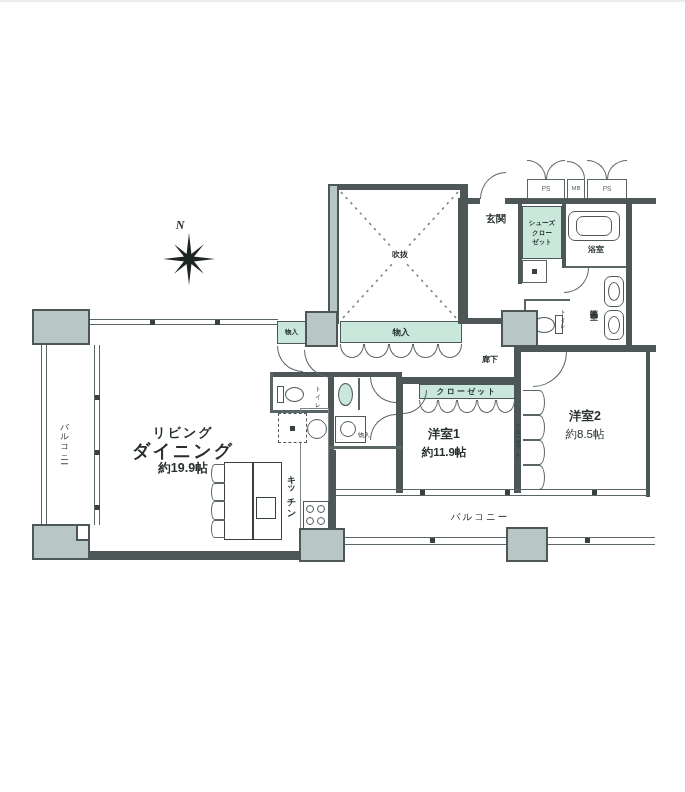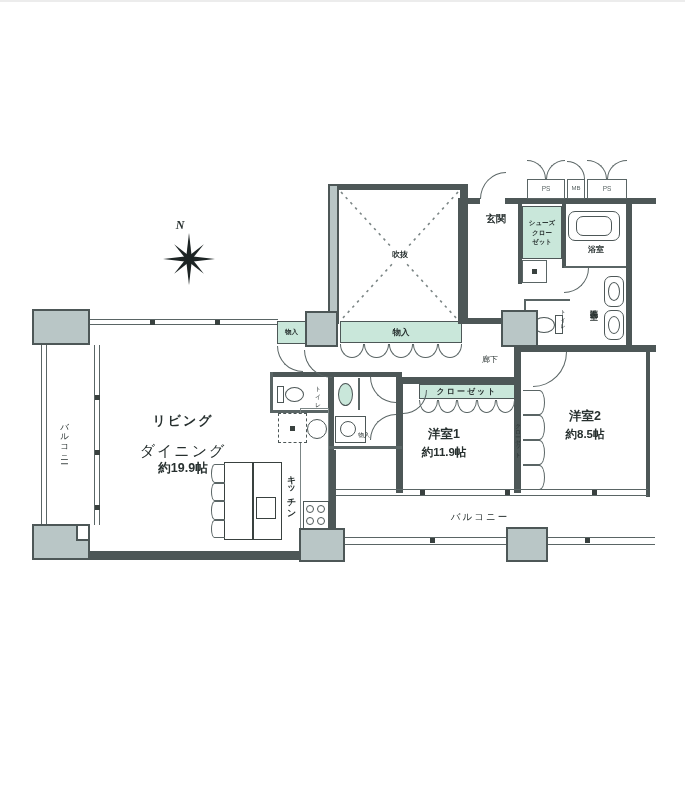--- a/index.html
+++ b/index.html
@@ -125,35 +125,35 @@
   <div class="fix oval" style="left:608px;top:316px;width:12px;height:18px;border-width:1.2px;"></div>
 
   <div class="abs" style="left:524px;top:299px;width:46px;height:2px;background:#5a6565;"></div>
   <div class="abs" style="left:524px;top:299px;width:2px;height:48px;background:#5a6565;"></div>
   <div class="fix" style="left:555px;top:315px;width:8px;height:19px;border-width:1.2px;"></div>
   <div class="fix oval" style="left:533px;top:317px;width:22px;height:16px;border-width:1.4px;"></div>
   <div class="vlbl" style="left:560px;top:303px;width:8px;height:28px;font-size:5.5px;">トイレ</div>
 
   <div class="pillar" style="left:501px;top:310px;width:37px;height:37px;"></div>
   <div class="w" style="left:458px;top:318px;width:45px;height:6px;"></div>
-  <div class="lbl" style="left:477px;top:354px;width:26px;height:12px;font-size:8px;font-weight:normal;">廊下</div>
+  <div class="lbl" style="left:477px;top:354px;width:26px;height:12px;font-size:8px;font-weight:bold;">廊下</div>
 
   <div class="w" style="left:514px;top:345px;width:142px;height:7px;"></div>
   <div class="w" style="left:514px;top:352px;width:7px;height:141px;"></div>
   <div class="w" style="left:646px;top:352px;width:4px;height:145px;"></div>
   <div class="arc arc-br" style="left:533px;top:352px;width:34px;height:35px;"></div>
   <div class="scal-v" style="left:523px;top:390px;width:22px;height:100px;">
     <span></span>
       <span></span>
       <span></span>
       <span></span>
   </div>
   <div class="vlbl" style="left:515px;top:410px;width:8px;height:56px;font-size:5.5px;">クローゼット</div>
   <div class="lbl" style="left:550px;top:409px;width:70px;height:16px;font-size:12.5px;font-weight:bold;">洋室2</div>
-  <div class="lbl" style="left:548px;top:427px;width:74px;height:15px;font-size:11.5px;font-weight:bold;">約8.5帖</div>
+  <div class="lbl" style="left:548px;top:427px;width:74px;height:15px;font-size:11.5px;font-weight:normal;">約8.5帖</div>
 
   <div class="w" style="left:396px;top:377px;width:125px;height:7px;"></div>
   <div class="w" style="left:396px;top:377px;width:7px;height:116px;"></div>
   <div class="grn" style="left:419px;top:384px;width:96px;height:15px;">
     <span style="font-size:8px;font-weight:bold;letter-spacing:2px;">クローゼット</span>
   </div>
   <div class="scal-h" style="left:419px;top:400px;width:96px;height:13px;">
     <span></span>
       <span></span>
       <span></span>
@@ -190,22 +190,22 @@
   <div class="tick" style="left:215px;top:320px;"></div>
   <div class="grn" style="left:277px;top:321px;width:29px;height:23px;">
     <span style="font-size:6.5px;font-weight:bold;">物入</span>
   </div>
   <div class="arc arc-bl" style="left:277px;top:346px;width:26px;height:26px;"></div>
   <div class="pillar" style="left:305px;top:311px;width:33px;height:36px;"></div>
   <div class="arc arc-bl" style="left:304px;top:350px;width:28px;height:28px;"></div>
   <div class="w" style="left:328px;top:450px;width:8px;height:107px;"></div>
   <div class="w" style="left:86px;top:551px;width:224px;height:9px;"></div>
 
-  <div class="lbl" style="left:149px;top:413px;width:68px;height:17px;font-size:13px;font-weight:bold;letter-spacing:2px;">リビング</div>
-  <div class="lbl" style="left:141px;top:443px;width:84px;height:17px;font-size:15px;font-weight:normal;letter-spacing:2px;">ダイニング</div>
+  <div class="lbl" style="left:149px;top:425px;width:68px;height:17px;font-size:13px;font-weight:bold;letter-spacing:2px;">リビング</div>
+  <div class="lbl" style="left:141px;top:443px;width:84px;height:17px;font-size:18px;font-weight:bold;letter-spacing:2px;">ダイニング</div>
   <div class="lbl" style="left:145px;top:461px;width:76px;height:16px;font-size:12.5px;font-weight:bold;">約19.9帖</div>
 
   <div class="room" style="left:300px;top:408px;width:29px;height:134px;border-color:#7b8585;"></div>
   <div class="fix oval" style="left:307px;top:419px;width:20px;height:20px;border-width:1.4px;"></div>
   <div class="fix" style="left:303px;top:501px;width:26px;height:33px;border-width:1.3px;"></div>
   <div class="fix oval" style="left:306px;top:505px;width:8px;height:8px;border-width:1.1px;"></div>
   <div class="fix oval" style="left:317px;top:505px;width:8px;height:8px;border-width:1.1px;"></div>
   <div class="fix oval" style="left:306px;top:517px;width:8px;height:8px;border-width:1.1px;"></div>
   <div class="fix oval" style="left:317px;top:517px;width:8px;height:8px;border-width:1.1px;"></div>
   <div class="fix dashed" style="left:278px;top:413px;width:29px;height:30px;"></div>

